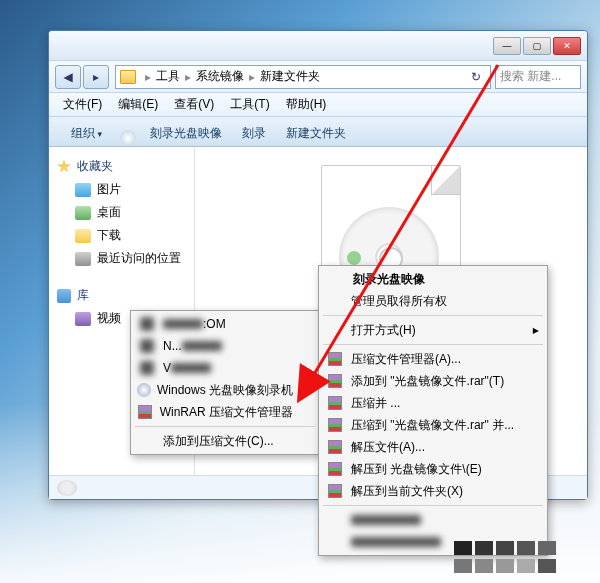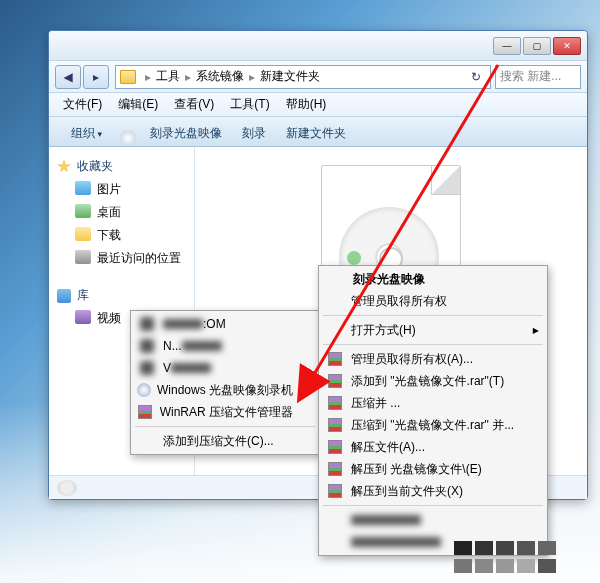--- a/index.html
+++ b/index.html
@@ -24,21 +24,21 @@
 .toolbar{height:30px;background:linear-gradient(#eaf3fc,#cfe2f3);display:flex;align-items:flex-end;padding:0 12px;border-bottom:1px solid #a8c0d8}
 .toolbar .btn{padding:4px 10px;color:#123a5e}
 .toolbar .drop::after{content:" ▾";font-size:9px}
 .body{display:flex;height:calc(100% - 140px)}
 .nav{width:146px;border-right:1px solid #d8e4ee;padding:8px 6px;overflow:hidden}
 .grp{margin-bottom:14px}
 .grp h4{font-weight:normal;font-size:12px;color:#1a3e6e;padding:3px 2px;display:flex;align-items:center}
 .grp h4::before{content:"";width:14px;height:14px;margin-right:6px;display:inline-block}
 .fav h4::before{background:radial-gradient(#ffd76a,#e8a216);clip-path:polygon(50% 0,61% 35%,98% 35%,68% 57%,79% 91%,50% 70%,21% 91%,32% 57%,2% 35%,39% 35%)}
 .lib h4::before{background:linear-gradient(#7ec0ee,#4a90d9);border-radius:2px}
-.item{padding:3px 2px 3px 20px;display:flex;align-items:flex-start;white-space:nowrap}
+.item{padding:3px 2px 3px 20px;display:flex;align-items:center;white-space:nowrap}
 .item .ico{width:16px;height:14px;margin-right:6px;border-radius:2px}
 .ico.pic{background:linear-gradient(#8fd4f7,#4aa3e0)}
 .ico.dl{background:linear-gradient(#ffe9a8,#f5c94b)}
 .ico.dsk{background:linear-gradient(#b0e0b0,#60b060)}
 .ico.rec{background:linear-gradient(#d0d0d0,#909090)}
 .ico.vid{background:linear-gradient(#c0a0e0,#8060b0)}
 .content{flex:1;background:#fff;position:relative;display:flex;align-items:flex-start;justify-content:center;padding-top:18px}
 .disc-file{width:140px;height:160px;position:relative}
 .page{position:absolute;inset:0;background:#fff;border:1px solid #ccc;border-radius:2px}
 .page::before{content:"";position:absolute;top:0;right:0;width:28px;height:28px;background:linear-gradient(135deg,#fff 48%,#ddd 52%);border-left:1px solid #ccc;border-bottom:1px solid #ccc}
@@ -215,21 +215,21 @@
   <div class="hr"></div>
   <div class="row sub">
       <span class="mi"></span>
       <span>打开方式(H)</span>
     </div>
   <div class="hr"></div>
   <div class="row">
       <span class="mi">
         <span class="rar"></span>
       </span>
-      <span>管理员取得所有权(A)...</span>
+      <span>压缩文件管理器(A)...</span>
     </div>
   <div class="row">
       <span class="mi">
         <span class="rar"></span>
       </span>
       <span>添加到 "光盘镜像文件.rar"(T)</span>
     </div>
   <div class="row">
       <span class="mi">
         <span class="rar"></span>

